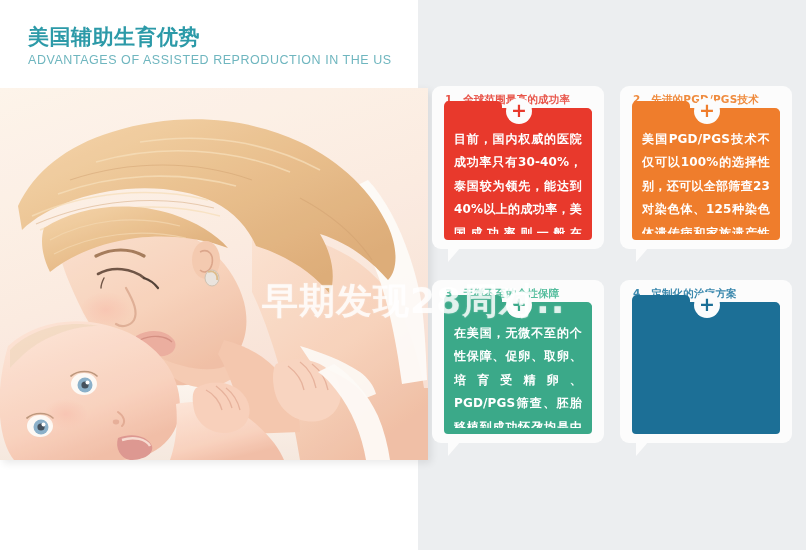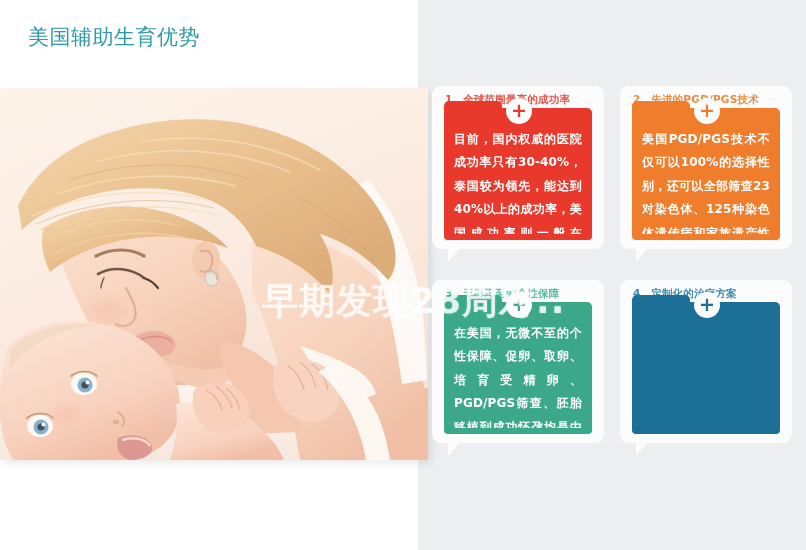--- a/index.html
+++ b/index.html
@@ -40,21 +40,21 @@
     top: 0;
     width: 418px;
     height: 88px;
     z-index: 4;
     background: #ffffff;
     box-sizing: border-box;
     padding: 24px 0 0 28px;
   }
   #header .cn-title {
     font-size: 21px;
-    font-weight: normal;
+    font-weight: bold;
     color: #2c9aa8;
     letter-spacing: 0.5px;
     line-height: 1.25;
     margin: 0 0 3px 0;
     font-family: "DejaVu Sans", "Liberation Sans", sans-serif;
   }
   #header .en-title {
     font-size: 12.5px;
     color: #6fb6bf;
     letter-spacing: 0.55px;
@@ -216,20 +216,21 @@
 </style>
 </head>
 <body>
 
 <div id="page" style="background: rgb(236, 238, 240);">
 
   <div id="white-panel" style="background: rgb(255, 255, 255);"></div>
 
   <div id="header" style="background: rgb(255, 255, 255);">
     <div class="cn-title">美国辅助生育优势</div>
+    <div class="en-title">ADVANTAGES OF ASSISTED REPRODUCTION  IN THE US</div>
   </div>
 
   <div id="hero-photo">
     <svg viewBox="0 0 428 372" preserveAspectRatio="xMidYMid slice">
       <defs>
         <linearGradient id="bgG" x1="0" y1="0" x2="0.4" y2="1">
           <stop offset="0%" stop-color="#fdf4ea"></stop>
           <stop offset="55%" stop-color="#fbeadf"></stop>
           <stop offset="100%" stop-color="#f7ddd1"></stop>
         </linearGradient>

